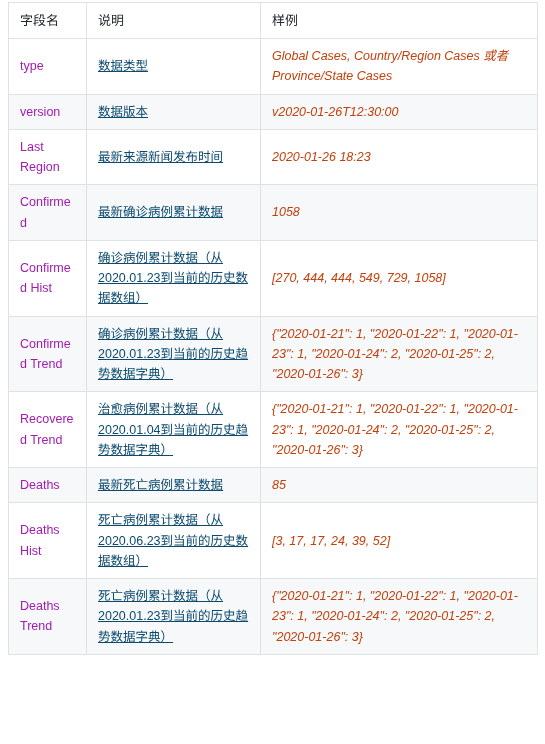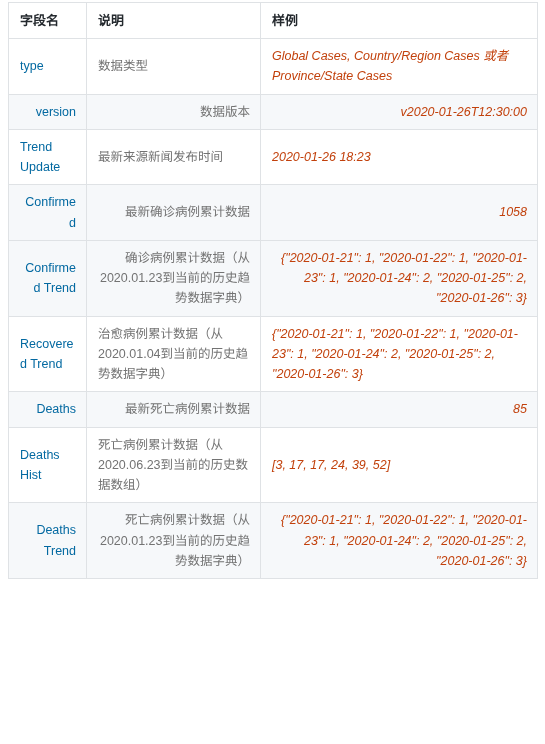--- a/index.html
+++ b/index.html
@@ -40,37 +40,38 @@
     border: 1px solid #dfe2e5;
     padding: 7px 10px 7px 11px;
     vertical-align: middle;
     text-align: left;
     word-wrap: break-word;
     overflow-wrap: break-word;
     word-break: break-word;
   }
 
   table.field-table thead th {
-    font-weight: bold;
+    font-weight: normal;
     background: #ffffff;
     color: #24292e;
     padding-top: 7px;
     padding-bottom: 7px;
     font-size: 13px;
   }
 
   table.field-table tbody tr.odd  > td { background: #ffffff; }
-  table.field-table tbody tr.even > td { background: #f6f8fa; text-align: right; }
+  table.field-table tbody tr.even > td { background: #f6f8fa; }
 
   table.field-table tbody td.cell-name {
-    color: #0369a1;
+    color: #a21caf;
     white-space: normal;
   }
   table.field-table tbody td.cell-desc {
-    color: #737373;
+    color: #0c4a6e;
+    text-decoration: underline;
   }
   table.field-table tbody td.cell-sample {
     color: #c2410c;
     font-style: italic;
   }
 </style>
 </head>
 <body>
 
 <div class="table-wrap">
@@ -92,28 +93,33 @@
           <td class="cell-name">type</td>
           <td class="cell-desc">数据类型</td>
           <td class="cell-sample">Global Cases, Country/Region Cases 或者 Province/State Cases</td>
         </tr>
         <tr class="even">
           <td class="cell-name">version</td>
           <td class="cell-desc">数据版本</td>
           <td class="cell-sample">v2020-01-26T12:30:00</td>
         </tr>
         <tr class="odd">
-          <td class="cell-name">Trend Update</td>
+          <td class="cell-name">Last Region</td>
           <td class="cell-desc">最新来源新闻发布时间</td>
           <td class="cell-sample">2020-01-26 18:23</td>
         </tr>
         <tr class="even">
           <td class="cell-name">Confirmed</td>
           <td class="cell-desc">最新确诊病例累计数据</td>
           <td class="cell-sample">1058</td>
+        </tr>
+        <tr class="odd">
+          <td class="cell-name">Confirmed Hist</td>
+          <td class="cell-desc">确诊病例累计数据（从2020.01.23到当前的历史数据数组）</td>
+          <td class="cell-sample">[270, 444, 444, 549, 729, 1058]</td>
         </tr>
         <tr class="even">
           <td class="cell-name">Confirmed Trend</td>
           <td class="cell-desc">确诊病例累计数据（从2020.01.23到当前的历史趋势数据字典）</td>
           <td class="cell-sample">{"2020-01-21": 1, "2020-01-22": 1, "2020-01-23": 1, "2020-01-24": 2, "2020-01-25": 2, "2020-01-26": 3}</td>
         </tr>
         <tr class="odd">
           <td class="cell-name">Recovered Trend</td>
           <td class="cell-desc">治愈病例累计数据（从2020.01.04到当前的历史趋势数据字典）</td>
           <td class="cell-sample">{"2020-01-21": 1, "2020-01-22": 1, "2020-01-23": 1, "2020-01-24": 2, "2020-01-25": 2, "2020-01-26": 3}</td>

